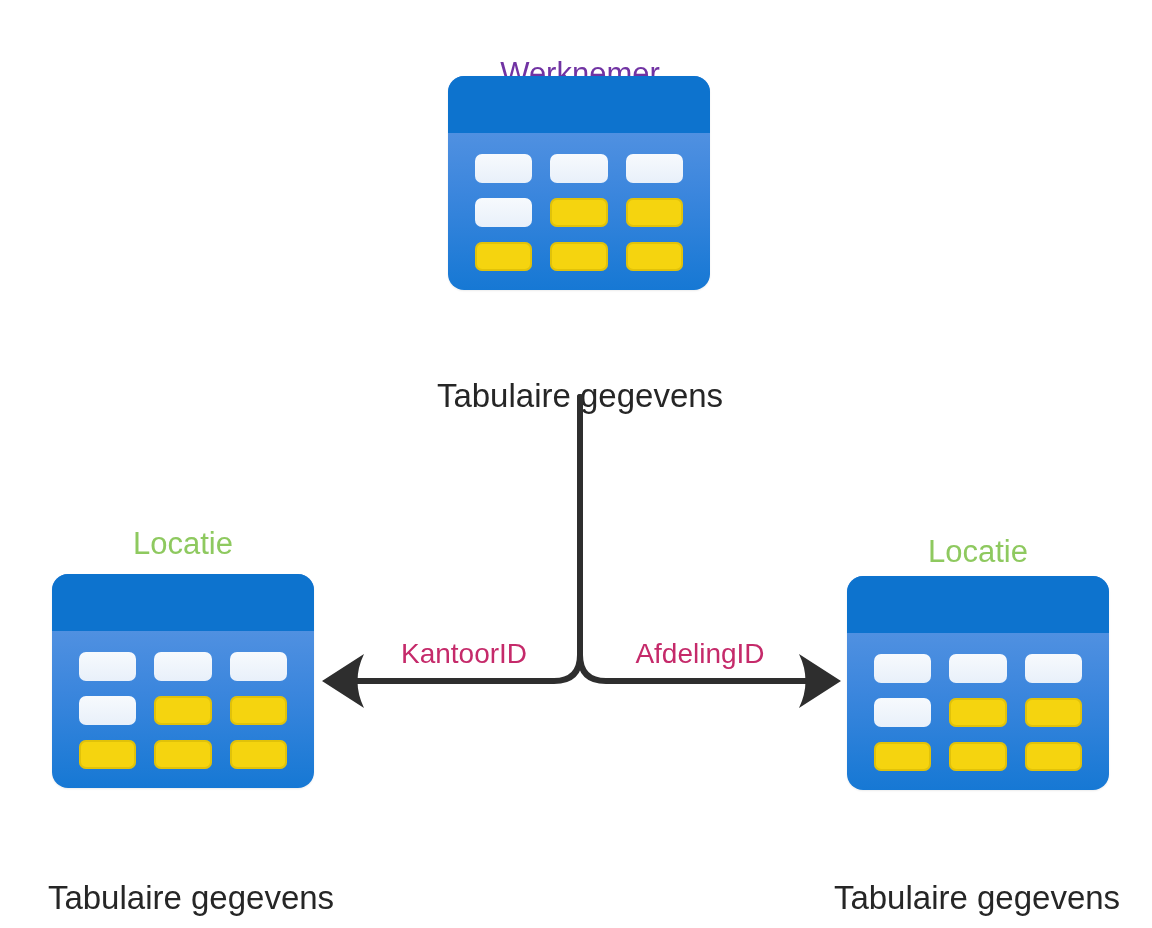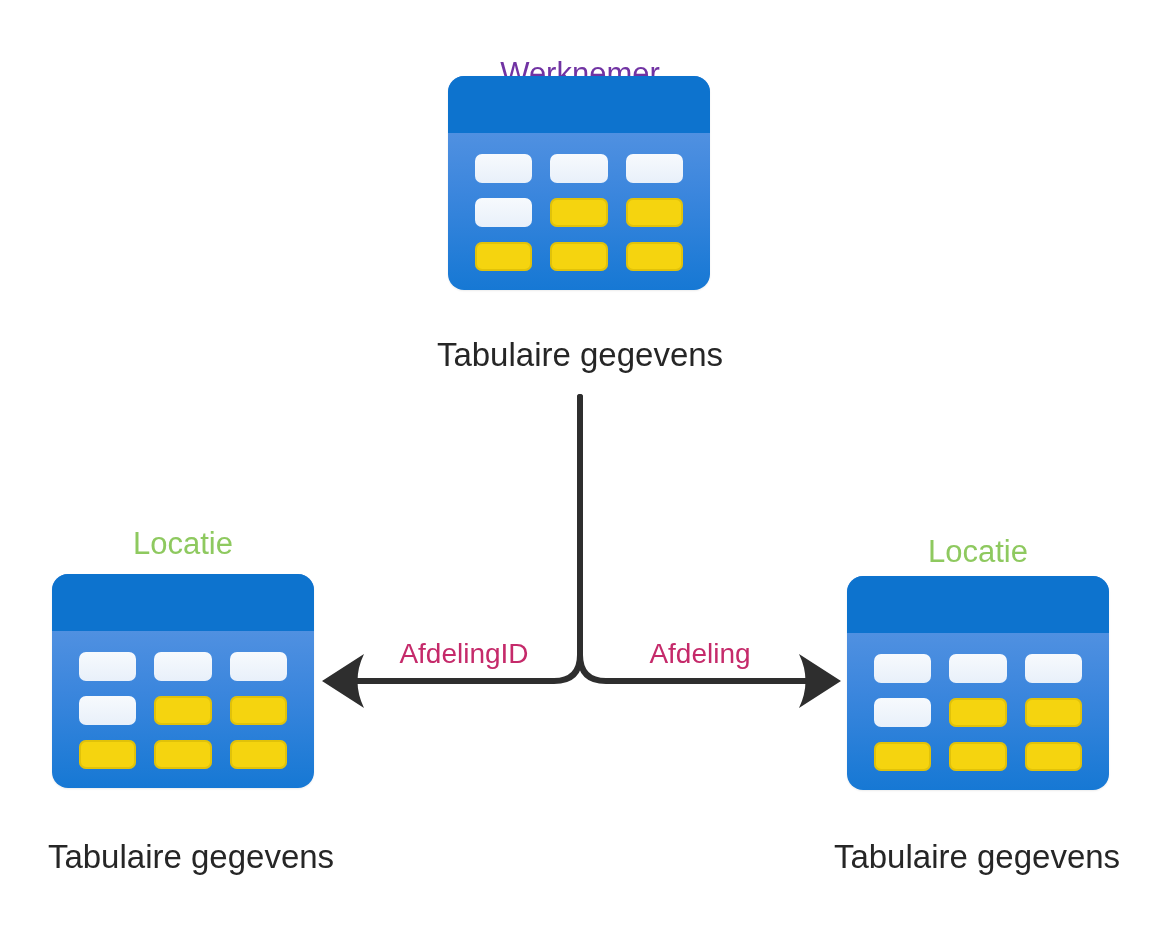--- a/index.html
+++ b/index.html
@@ -4,21 +4,21 @@
 <style>
   html,body{margin:0;padding:0;background:#fff;}
   .canvas{
     position:relative;width:1152px;height:928px;background:var(--c-bg,#fff);
     font-family:"Liberation Sans",sans-serif;overflow:hidden;
   }
   .label{position:absolute;transform:translateX(-50%);white-space:nowrap;}
   .entity-title{font-size:31px;font-weight:400;}
   .entity-title.purple{color:var(--c-purple,#7133a3);}
   .entity-title.green{color:var(--c-green,#8ec95f);}
-  .caption{font-size:33px;color:var(--c-caption,#262626);font-weight:400;}
+  .caption{font-size:33px;color:var(--c-caption,#262626);font-weight:400;margin-top:41px;}
   .key-label{font-size:28px;color:var(--c-pink,#c52a6a);font-weight:400;}
 
   .table-icon{
     position:absolute;width:262px;height:214px;border-radius:16px;overflow:hidden;
     background:linear-gradient(180deg,var(--c-body-top,#639ae4) 0%,#3b86dd 55%,var(--c-body-bottom,#1678d4) 100%);
     box-shadow:0 1px 2px rgba(0,0,0,0.08);
   }
   .table-icon .hdr{height:57px;background:var(--c-header,#0d73ce);}
   .table-icon .cells{
     display:grid;grid-template-columns:repeat(3,1fr);grid-auto-rows:29px;
@@ -52,22 +52,22 @@
   </div>
   <div class="label caption" style="left:580px;top:336px;">Tabulaire gegevens</div>
 
   <svg class="connector" width="1152" height="928" viewBox="0 0 1152 928">
     <path d="M580 397 V655 Q580 681 554 681 H352" fill="none" stroke="#2e2e2e" stroke-width="6" stroke-linecap="round"></path>
     <path d="M580 397 V655 Q580 681 606 681 H816" fill="none" stroke="#2e2e2e" stroke-width="6" stroke-linecap="round"></path>
     <path d="M322 681 L364 654 Q351 681 364 708 Z" fill="#2e2e2e"></path>
     <path d="M841 681 L799 654 Q812 681 799 708 Z" fill="#2e2e2e"></path>
   </svg>
 
-  <div class="label key-label" style="left:464px;top:638px;">AfdelingID</div>
-  <div class="label key-label" style="left:700px;top:638px;">Afdeling</div>
+  <div class="label key-label" style="left:464px;top:638px;">KantoorID</div>
+  <div class="label key-label" style="left:700px;top:638px;">AfdelingID</div>
 
   <div class="label entity-title green" style="left:183px;top:526px;">Locatie</div>
   <div class="table-icon" style="left:52px;top:574px;">
     <div class="hdr"></div>
     <div class="cells">
         <div class="cell white"></div>
         <div class="cell white"></div>
         <div class="cell white"></div>
         <div class="cell white"></div>
         <div class="cell yellow"></div>

